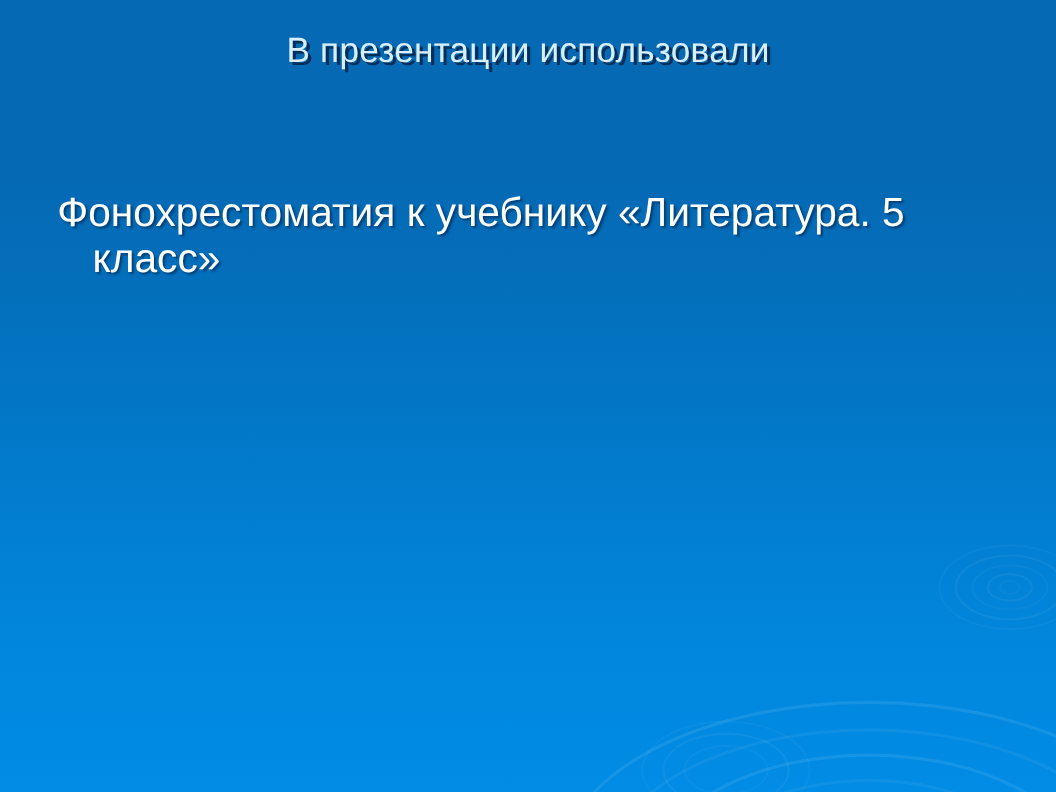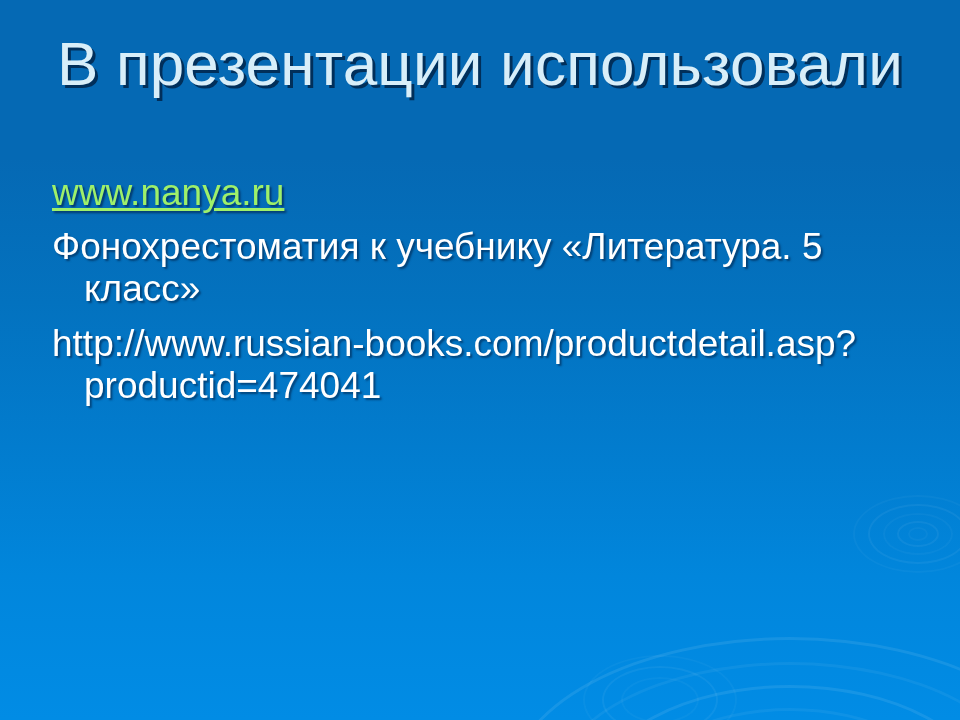--- a/index.html
+++ b/index.html
@@ -40,21 +40,21 @@
   .ripple.soft { border-color: rgba(255,255,255,0.055); }
   .ripple.faint { border-color: rgba(255,255,255,0.035); }
 
   
   #title {
     position: absolute;
     left: 0;
     top: 26px;
     width: 960px;
     text-align: center;
-    font-size: 62px;
+    font-size: 32px;
     line-height: 1.22;
     color: #d8eef9;
     text-shadow: 3px 3px 0 rgba(0,25,55,0.72);
     letter-spacing: 0.2px;
     white-space: nowrap;
   }
 
   
   #body-block {
     position: absolute;
@@ -105,23 +105,19 @@
     <div class="ripple soft" style="left:660px; top:700px; width:112px; height:64px;  border-width:2px;"></div>
     <div class="ripple faint" style="left:660px; top:700px; width:74px;  height:42px;  border-width:2px;"></div>
   </div>
 
   <div id="title">
     <div>В презентации использовали</div>
   </div>
 
   <div id="body-block">
 
-    <div class="bullet">
-      <span class="link">www.nanya.ru</span>
-    </div>
 
     <div class="bullet">Фонохрестоматия к учебнику «Литература. 5 класс»</div>
 
-    <div class="bullet">http://www.russian-books.com/productdetail.asp?productid=474041</div>
 
   </div>
 
 </div>
 
 </body></html>

